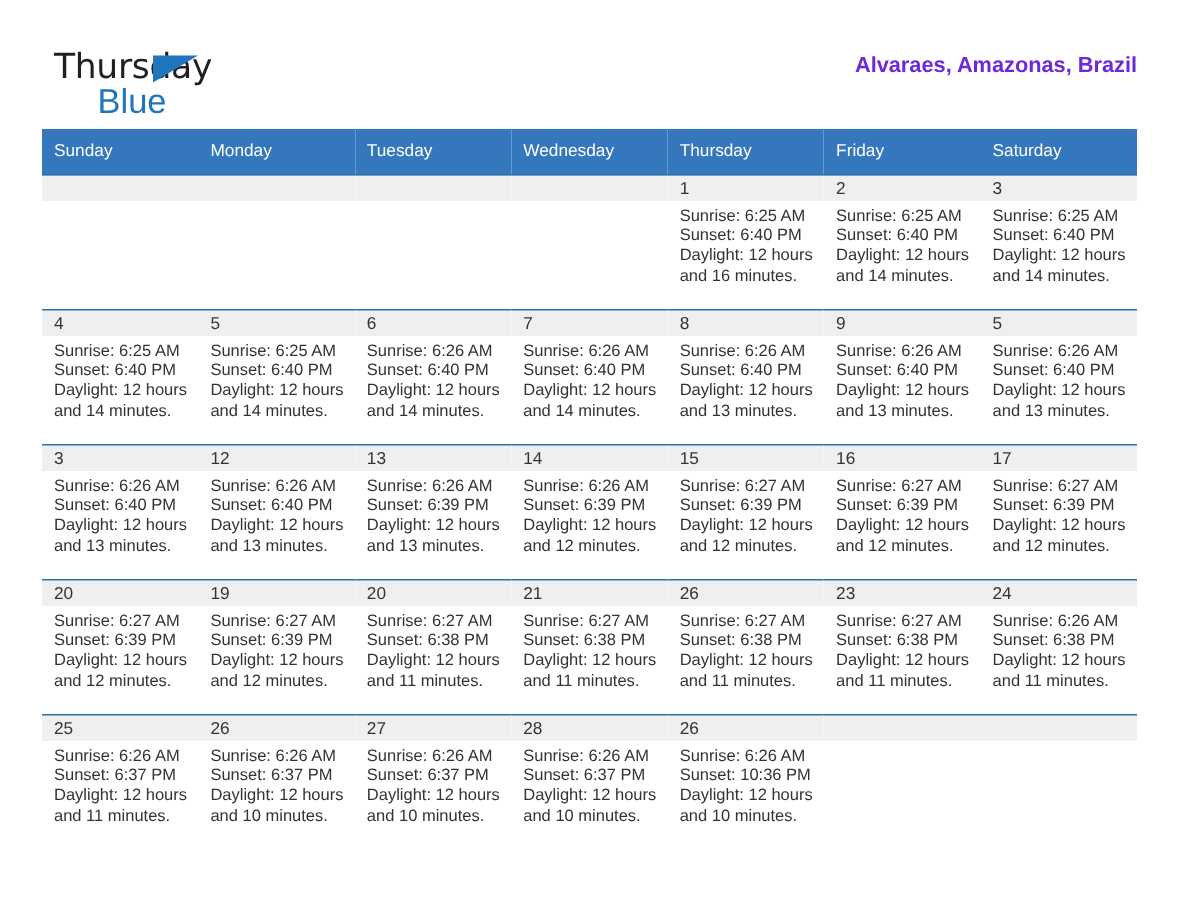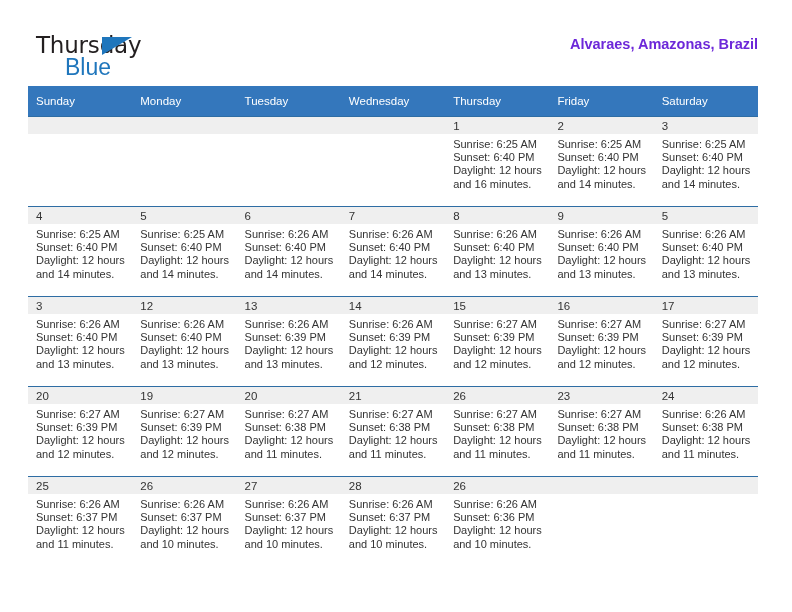--- a/index.html
+++ b/index.html
@@ -510,21 +510,21 @@
                 <div>Daylight: 12 hours</div>
                 <div>and 10 minutes.</div>
               </div>
             </div>
           </td>
           <td class="daycell">
             <div class="daycell-inner">
               <div class="daynum-band">26</div>
               <div class="events">
                 <div>Sunrise: 6:26 AM</div>
-                <div>Sunset: 6:36 PM</div>
+                <div>Sunset: 10:36 PM</div>
                 <div>Daylight: 12 hours</div>
                 <div>and 10 minutes.</div>
               </div>
             </div>
           </td>
           <td class="daycell empty">
             <div class="daycell-inner">
               <div class="daynum-band"></div>
               <div class="events"></div>
             </div>

